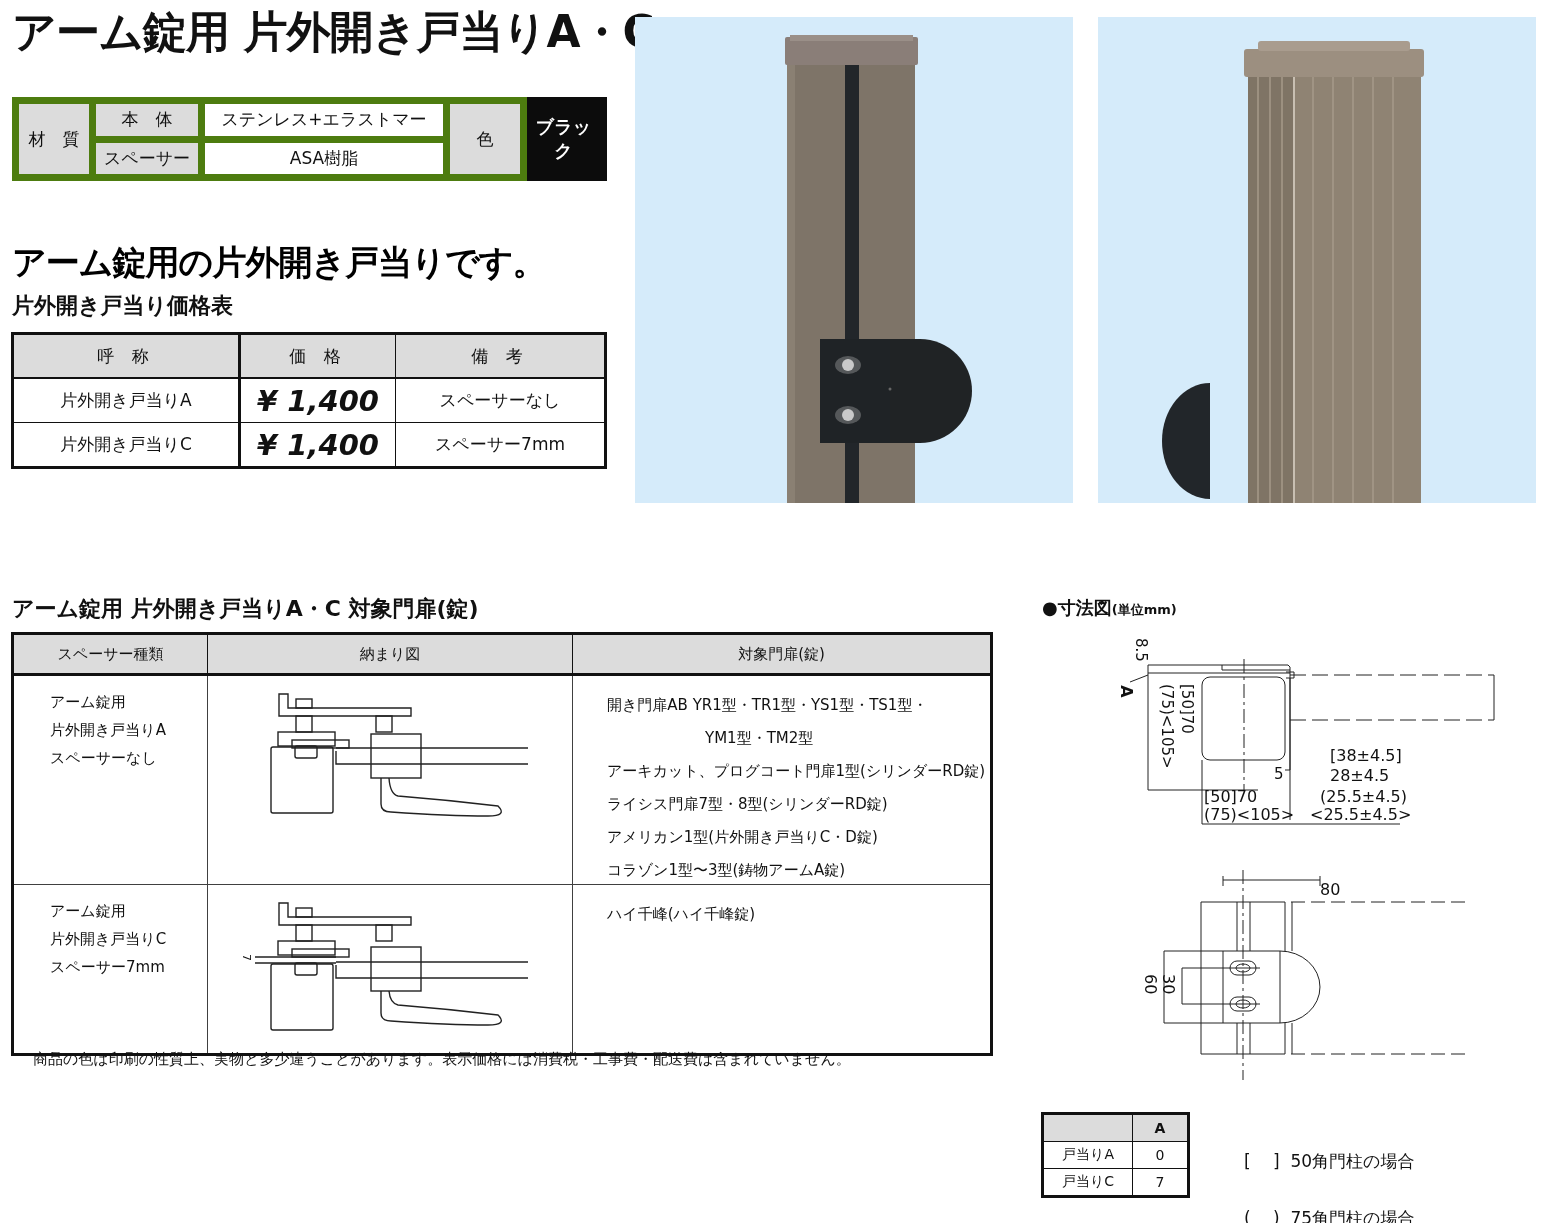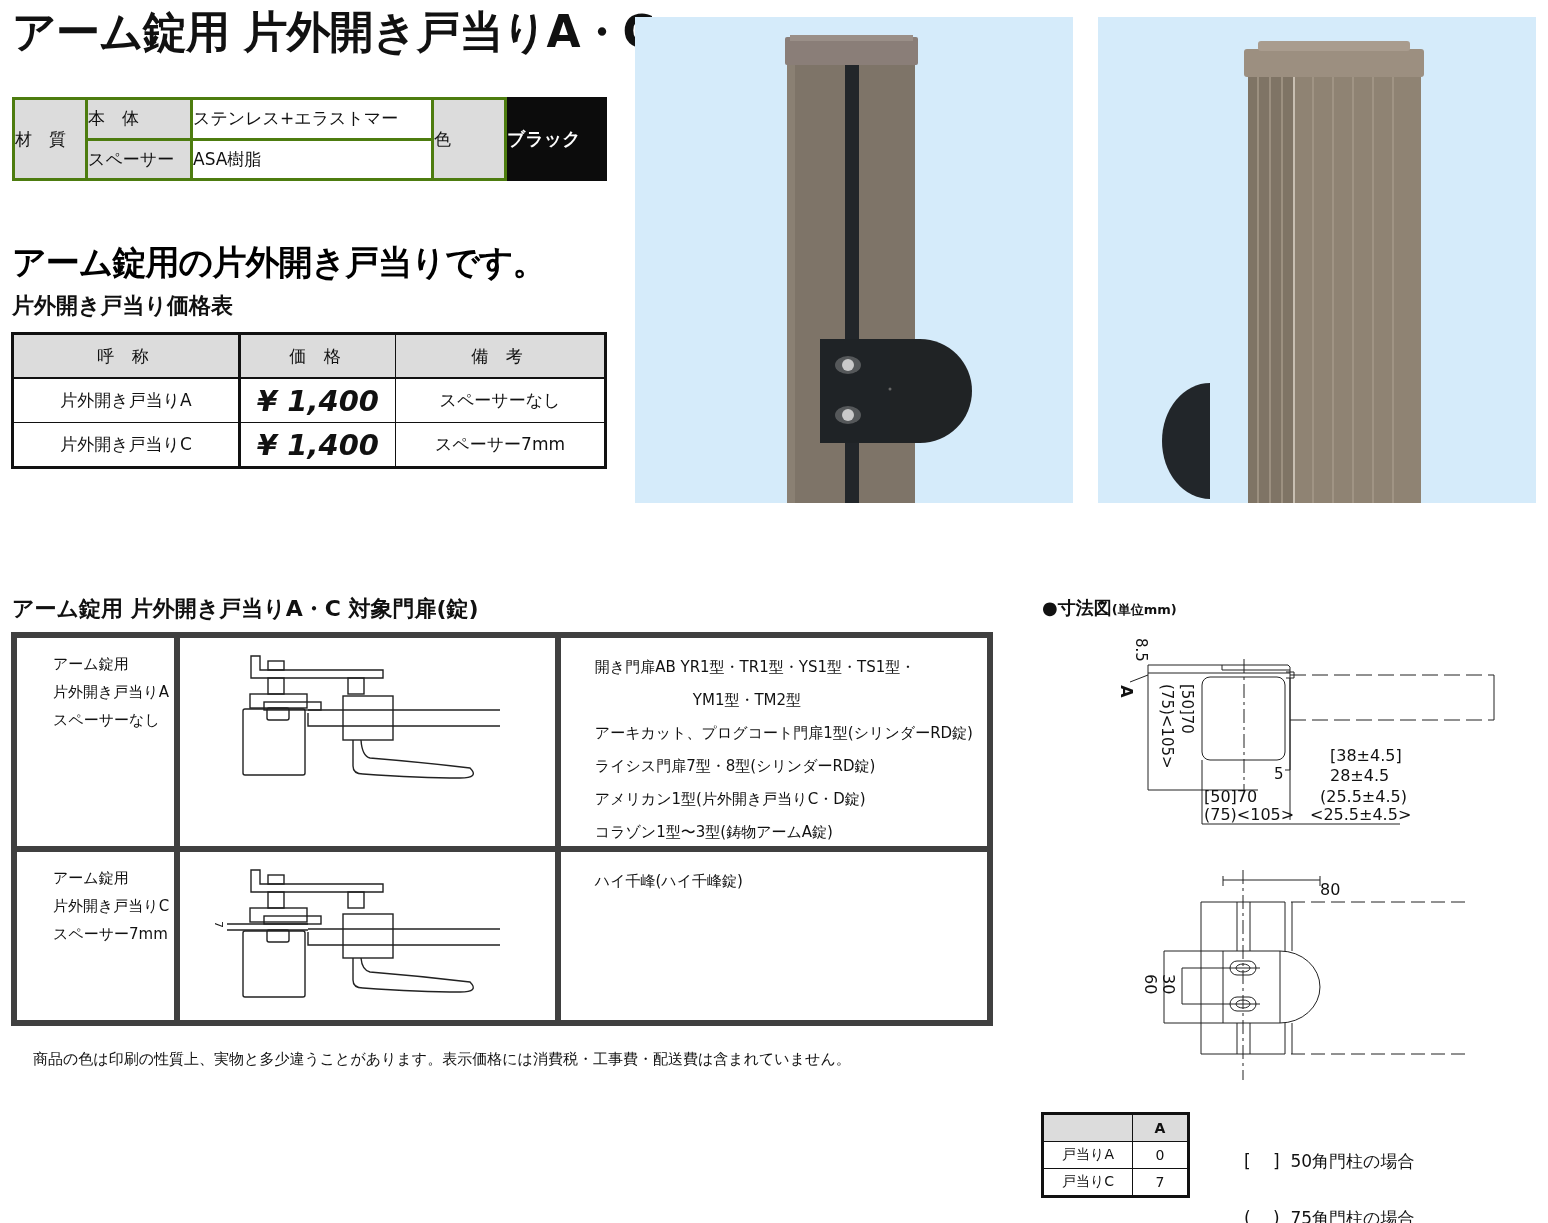--- a/index.html
+++ b/index.html
@@ -4,42 +4,42 @@
 <style>
   html, body { margin: 0; padding: 0; background: #ffffff; }
   body { width: 1548px; height: 1223px; position: relative; overflow: hidden;
          font-family: "DejaVu Sans", "Liberation Sans", sans-serif; color: #111; }
   .abs { position: absolute; }
 
   .main-title { left: 12px; top: 10px; font-size: 44px; font-weight: bold; letter-spacing: -1px; line-height: 1; white-space: nowrap; }
 
   table { border-collapse: collapse; }
   .mat-table { left: 12px; top: 97px; width: 595px; height: 84px; font-size: 17px; }
-  .mat-table td { border: 3px solid #4d7c0f; padding: 0; }
+  .mat-table td { border: 7px solid #4d7c0f; text-align: center; padding: 0; }
   .mat-table .gray { background: #dcdcdc; }
   .mat-table .black { background: #0c0c0c; color: #fff; font-weight: bold; font-size: 18px; border-color: #0c0c0c; margin-left: 44px; }
   .mat-table { border-top: 2px solid #222; border-bottom: 2px solid #222; }
 
   .lead { left: 12px; top: 240px; font-size: 34px; font-weight: bold; color: #000000; letter-spacing: -1px; white-space: nowrap; font-family: Liberation Serif, serif; }
   .sub-title { left: 12px; top: 291px; font-size: 22px; font-weight: bold; white-space: nowrap; }
 
   .price-table { left: 11px; top: 332px; width: 596px; height: 129px; border: 3px solid #111; font-size: 17px; }
   .price-table th { background: #dcdcdc; font-weight: normal; border: 1px solid #111; border-bottom: 2px solid #111; height: 40px; letter-spacing: 6px; }
   .price-table td { border: 1px solid #111; text-align: center; height: 41px; }
   .price-table .c1 { border-right: 3px solid #111; }
   .price-table .price { font-weight: bold; font-size: 29px; font-style: italic; }
 
   .photo { top: 17px; width: 438px; height: 486px; background: #d5ebfa; overflow: hidden; }
   .photo1 { left: 635px; }
   .photo2 { left: 1098px; }
 
   .target-title { left: 12px; top: 594px; font-size: 22px; font-weight: bold; white-space: nowrap; }
   .target-table { left: 11px; top: 632px; width: 982px; height: 393px; border: 3px solid #111; font-size: 15px; }
   .target-table th { background: #dcdcdc; font-weight: normal; border: 1px solid #111; border-bottom: 3px solid #111; height: 36px; font-size: 15px; }
-  .target-table td { border: 6px solid #404040; vertical-align: top; padding: 0; }
+  .target-table td { border: 1px solid #404040; vertical-align: top; padding: 0; }
   .spacer-cell { padding: 12px 0 0 36px !important; line-height: 28px; }
   .gates-cell { padding: 10px 0 0 34px !important; line-height: 27px; font-size: 15px; }
   .gates-cell div { white-space: nowrap; margin-top: 6px; }
   .gates-cell .indent { padding-left: 98px; }
 
   .note { left: 33px; top: 1050px; font-size: 15px; white-space: nowrap; }
 
   .dim-title { left: 1042px; top: 596px; font-size: 18px; font-weight: bold; white-space: nowrap; }
   .dim-title small { font-size: 13px; font-weight: bold; }
 
@@ -130,20 +130,25 @@
     <line x1="196" y1="55" x2="196" y2="486" stroke="#c8bfb2" stroke-width="2"></line>
     <rect x="146" y="32" width="180" height="28" rx="3" fill="#9c8f80"></rect>
     <rect x="160" y="24" width="152" height="10" rx="3" fill="#a99c8e"></rect>
   </svg>
 </div>
 
 <div class="abs target-title">アーム錠用 片外開き戸当りA・C 対象門扉(錠)</div>
 
 <table class="abs target-table">
   <tbody>
+      <tr>
+    <th style="width:191px">スペーサー種類</th>
+    <th style="width:362px">納まり図</th>
+    <th>対象門扉(錠)</th>
+  </tr>
   <tr style="height:182px">
     <td class="spacer-cell">
       <div>アーム錠用</div>
       <div>片外開き戸当りA</div>
       <div>スペーサーなし</div>
     </td>
     <td>
       <svg width="362" height="180" viewBox="0 0 362 180">
         <g fill="none" stroke="#222" stroke-width="1.4">
           <path d="M71 18 L71 40 L203 40 L203 32 L80 32 L80 18 Z"></path>

